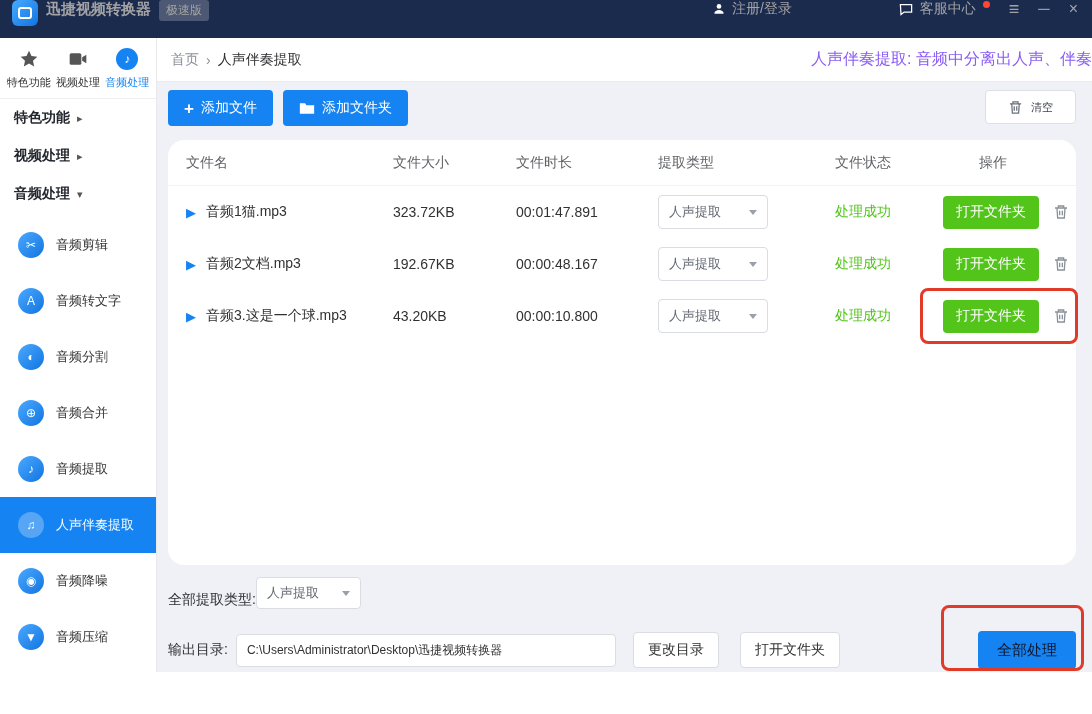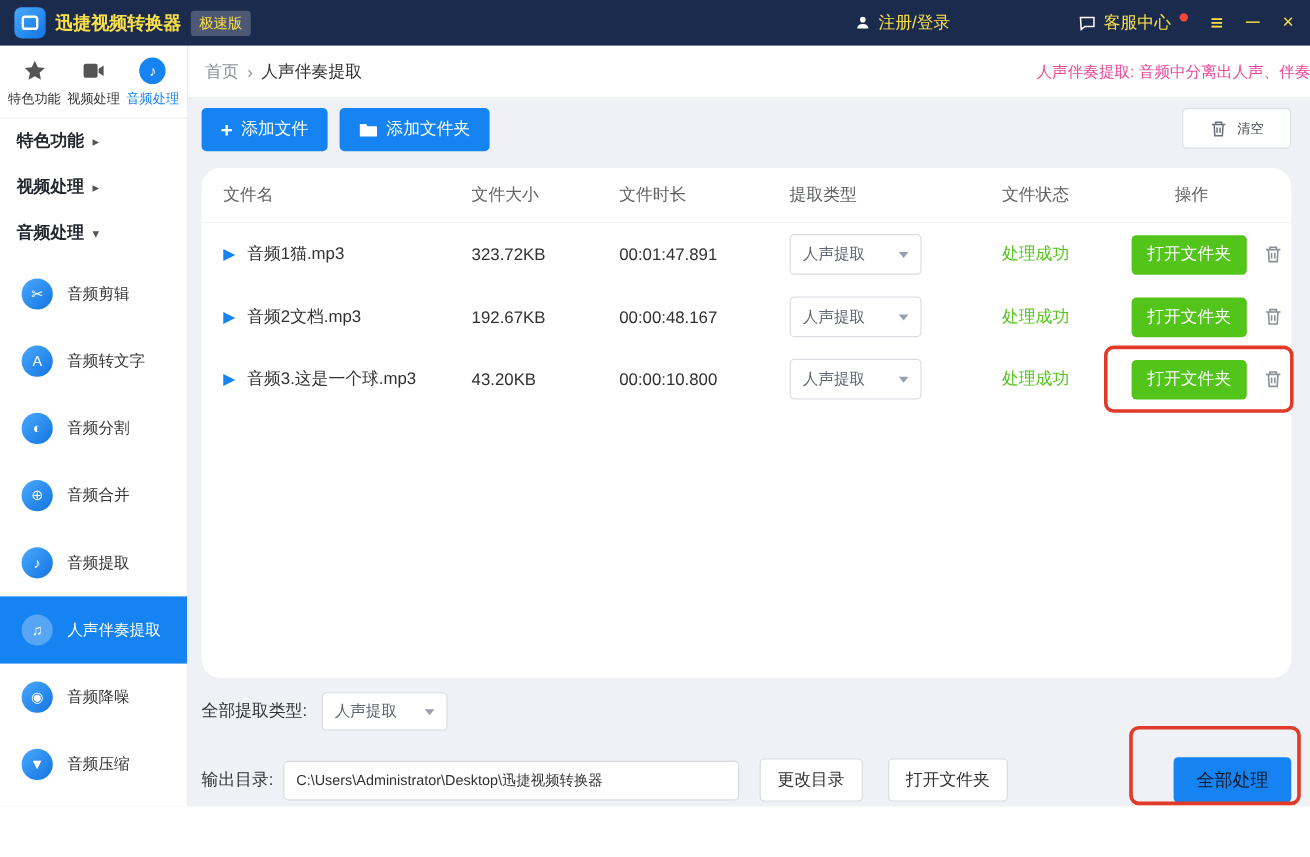--- a/index.html
+++ b/index.html
@@ -1,22 +1,22 @@
 <!DOCTYPE html>
 <html style="--titlebar: #1b2b4e; --accent: #1584f2; --success: #52c41a; --annotation: #e23a28; --content_bg: #eff1f6;"><head>
 <meta charset="utf-8">
 <style>
 *{box-sizing:border-box;margin:0;padding:0}
 html,body{width:1092px;height:714px;overflow:hidden;background:#fff;
   font-family:"Liberation Sans","DejaVu Sans",sans-serif;color:#303133}
 .app{position:relative;width:1092px;height:672px;background:var(--content_bg,#eff1f6);overflow:hidden}
 
 
-.titlebar{height:38px;background:var(--titlebar,#1b2b4e);display:flex;align-items:center;
-  padding:0 12px;position:relative;color:#fde047}
+.titlebar{height:38px;background:var(--titlebar,#1b2b4e);display:flex;align-items:flex-start;
+  padding:0 12px;position:relative;color:#a3a3a3}
 .logo{width:26px;height:26px;border-radius:6px;background:linear-gradient(135deg,#47aaff,#1274e0);
   margin-right:8px;display:flex;align-items:center;justify-content:center;flex-shrink:0}
 .logo-inner{width:14px;height:12px;border:2px solid #fff;border-radius:3px}
 .app-title{font-size:15px;font-weight:bold}
 .badge{margin-left:8px;font-size:12px;background:rgba(255,255,255,.22);padding:2px 7px;border-radius:3px}
 .tb-login{position:absolute;left:712px;display:flex;align-items:center;gap:6px;font-size:14px;cursor:pointer}
 .tb-right{position:absolute;right:14px;display:flex;align-items:center;gap:19px;font-size:14px}
 .support{display:flex;align-items:center;gap:6px;cursor:pointer}
 .red-dot{width:7px;height:7px;border-radius:50%;background:#ff4536;margin-top:-9px;margin-left:1px}
 .win-btn{cursor:pointer;line-height:1;font-size:16px}
@@ -46,21 +46,21 @@
   display:flex;align-items:center;justify-content:center;flex-shrink:0}
 .audio-item.selected{background:var(--accent,#1584f2);color:#fff}
 .audio-item.selected .circ{background:rgba(255,255,255,.28)}
 
 
 .crumb-bar{height:44px;background:#fff;border-bottom:1px solid #ececec;display:flex;
   align-items:center;padding-left:14px;font-size:14px;white-space:nowrap;overflow:hidden}
 .crumb-home{color:#8a8f99;cursor:pointer}
 .crumb-sep{color:#8a8f99;margin:0 7px}
 .crumb-cur{color:#303133}
-.crumb-hint{margin-left:auto;color:#ec4899;font-size:13px;flex-shrink:0}
+.crumb-hint{margin-left:auto;color:#8b5cf6;font-size:16px;flex-shrink:0}
 
 
 .content{flex:1;padding:8px 16px 0 11px}
 .toolbar{display:flex;gap:10px}
 .btn-blue{height:36px;background:var(--accent,#1584f2);color:#fff;border:none;border-radius:4px;
   font-size:14px;display:flex;align-items:center;gap:7px;padding:0 16px;cursor:pointer;font-family:inherit}
 .btn-blue .plus{font-size:17px;font-weight:bold;line-height:1}
 .btn-clear{margin-left:auto;height:34px;background:#fff;border:1px solid #dcdfe4;border-radius:4px;
   color:#40454d;font-size:11px;display:flex;align-items:center;gap:8px;padding:0 22px;cursor:pointer;font-family:inherit}
 
@@ -78,21 +78,21 @@
 .op-cell{display:flex;align-items:center;gap:14px}
 .btn-green{width:96px;height:33px;background:var(--success,#52c41a);border:none;border-radius:4px;
   color:#fff;font-size:14px;cursor:pointer;font-family:inherit}
 .trash{cursor:pointer;display:flex}
 
 .fselect{width:110px;height:34px;border:1px solid #d9dce1;border-radius:4px;background:#fff;
   display:flex;align-items:center;justify-content:space-between;padding:0 10px;font-size:13px;
   color:#5f6570;cursor:pointer}
 .caret{width:0;height:0;border:4px solid transparent;border-top:5px solid #9aa0a8;margin-top:5px}
 
-.frow1{display:flex;align-items:center;margin-top:12px;font-size:14px;gap:12px}
+.frow1{display:flex;align-items:flex-end;margin-top:12px;font-size:14px;gap:0}
 .frow1 .fselect{width:105px;height:32px}
 .frow2{display:flex;align-items:center;margin-top:22px;font-size:14px}
 .out-input{width:380px;height:33px;border:1px solid #d9dce1;border-radius:4px;background:#fff;
   padding:0 10px;font-size:12px;color:#303133;margin-left:8px;font-family:inherit}
 .btn-white{height:36px;background:#fff;border:1px solid #d9dce1;border-radius:4px;font-size:14px;
   color:#303133;padding:0 14px;cursor:pointer;font-family:inherit}
 .btn-change{margin-left:17px}
 .btn-open{margin-left:21px}
 .btn-process{margin-left:auto;width:98px;height:38px;background:var(--accent,#1584f2);border:none;
   border-radius:4px;color:#0f172a;font-size:15px;cursor:pointer;font-family:inherit}

